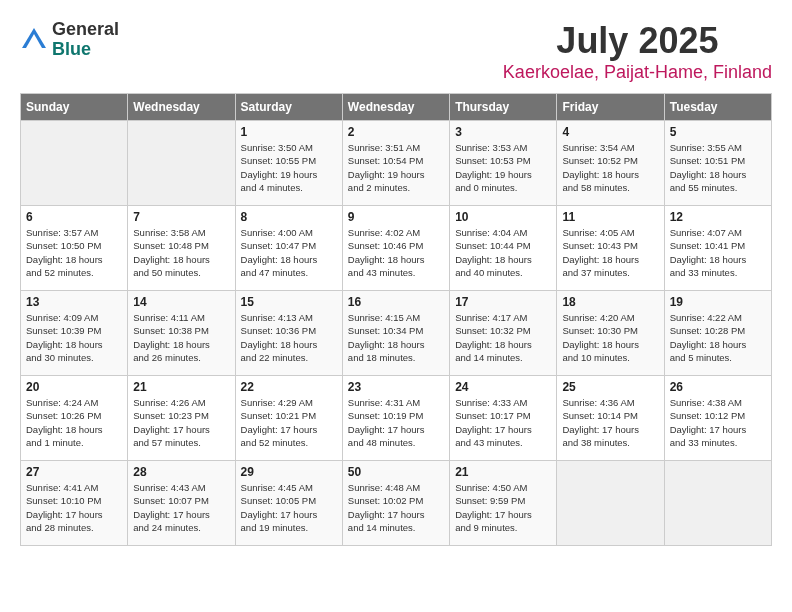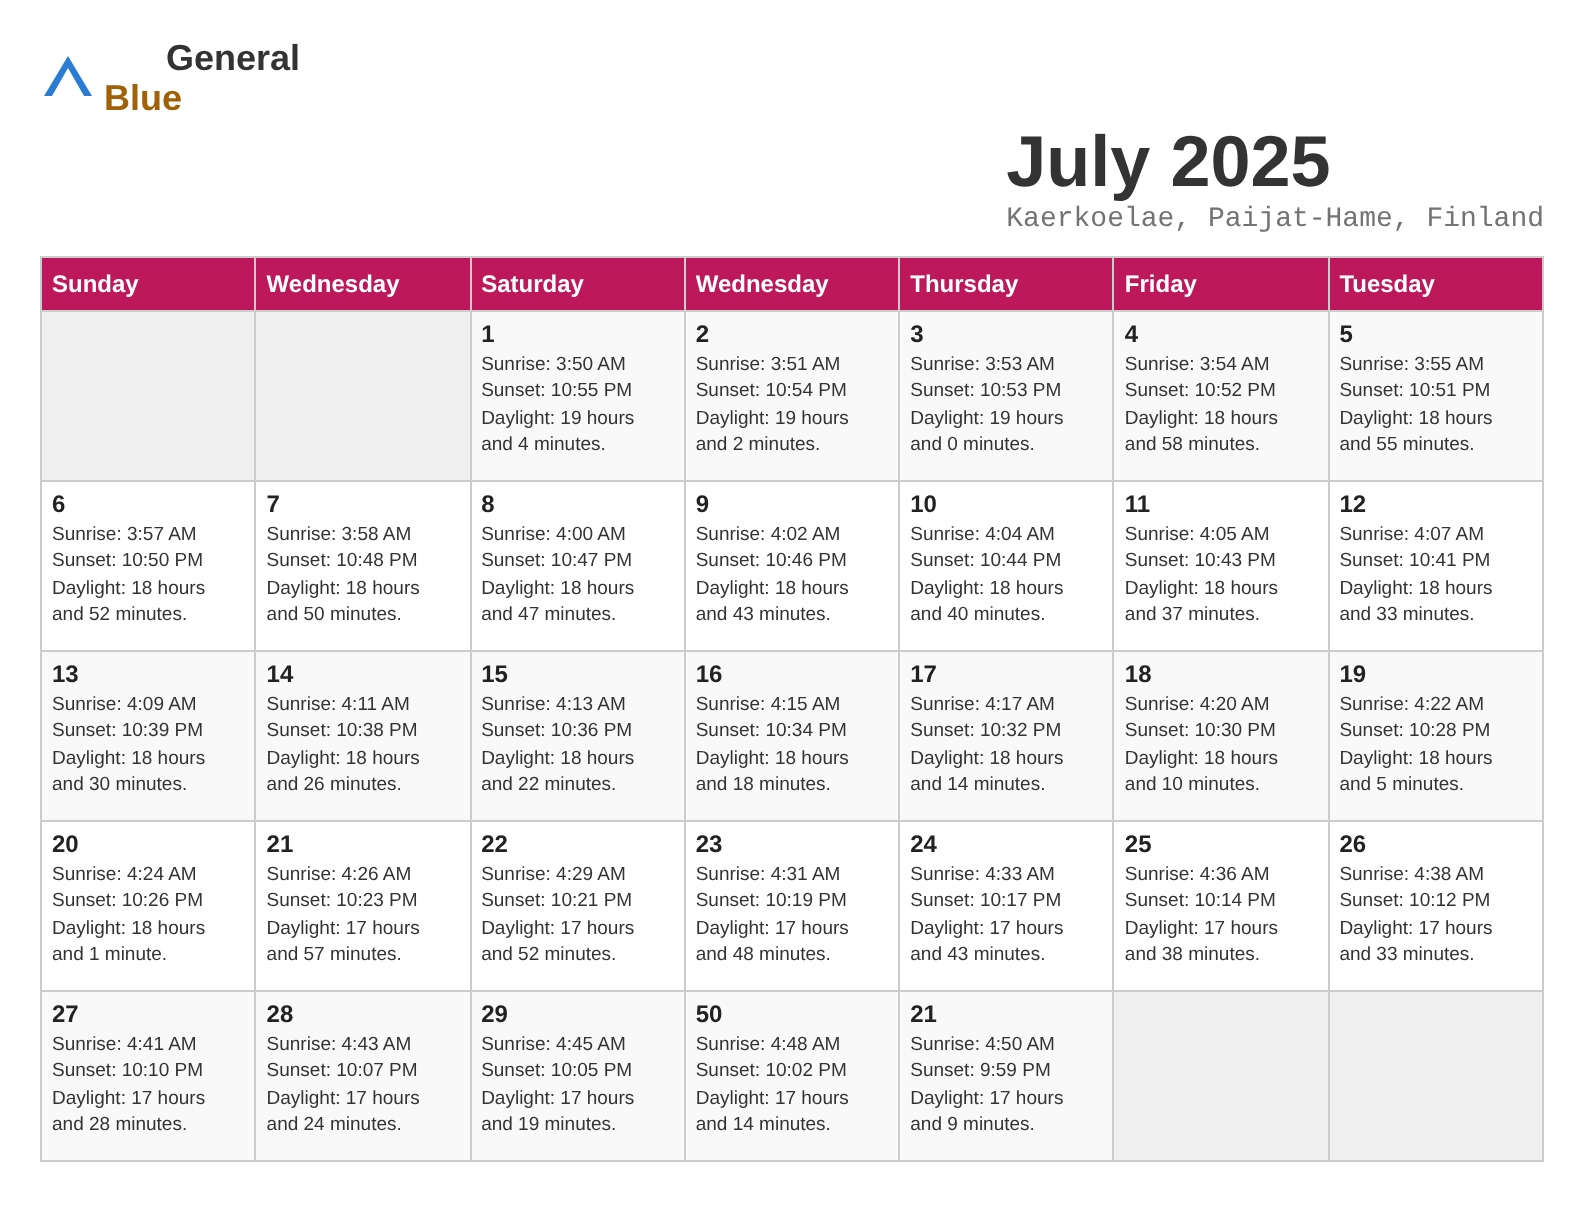--- a/index.html
+++ b/index.html
@@ -19,44 +19,43 @@
     .logo {
       display: flex;
       align-items: center;
       gap: 4px;
     }
     .logo-text {
       font-size: 18px;
       font-weight: bold;
       line-height: 1.1;
     }
-    .logo-general { color: #333; margin-left: 31px; }
-    .logo-blue { color: #a16207; }
+    .logo-general { color: #333; }
+    .logo-blue { color: #0f766e; }
     .logo-icon {
       width: 28px;
       height: 28px;
     }
-    .title-block { text-align: left; margin-top: 40px; }
+    .title-block { text-align: center; }
     .month-title {
       font-size: 36px;
       font-weight: bold;
       color: #333;
     }
     .subtitle {
-      font-size: 14px;
-      color: #737373;
-      font-family: Liberation Mono, monospace;
+      font-size: 18px;
+      color: #be185d;
     }
     .calendar {
       width: 100%;
       border-collapse: collapse;
       font-size: 10px;
     }
     .calendar th {
-      background-color: #be185d;
+      background-color: #737373;
       color: #fff;
       text-align: left;
       padding: 6px 5px;
       font-size: 12px;
       font-weight: bold;
       border: 1px solid #ccc;
     }
     .calendar td {
       border: 1px solid #ccc;
       vertical-align: top;

